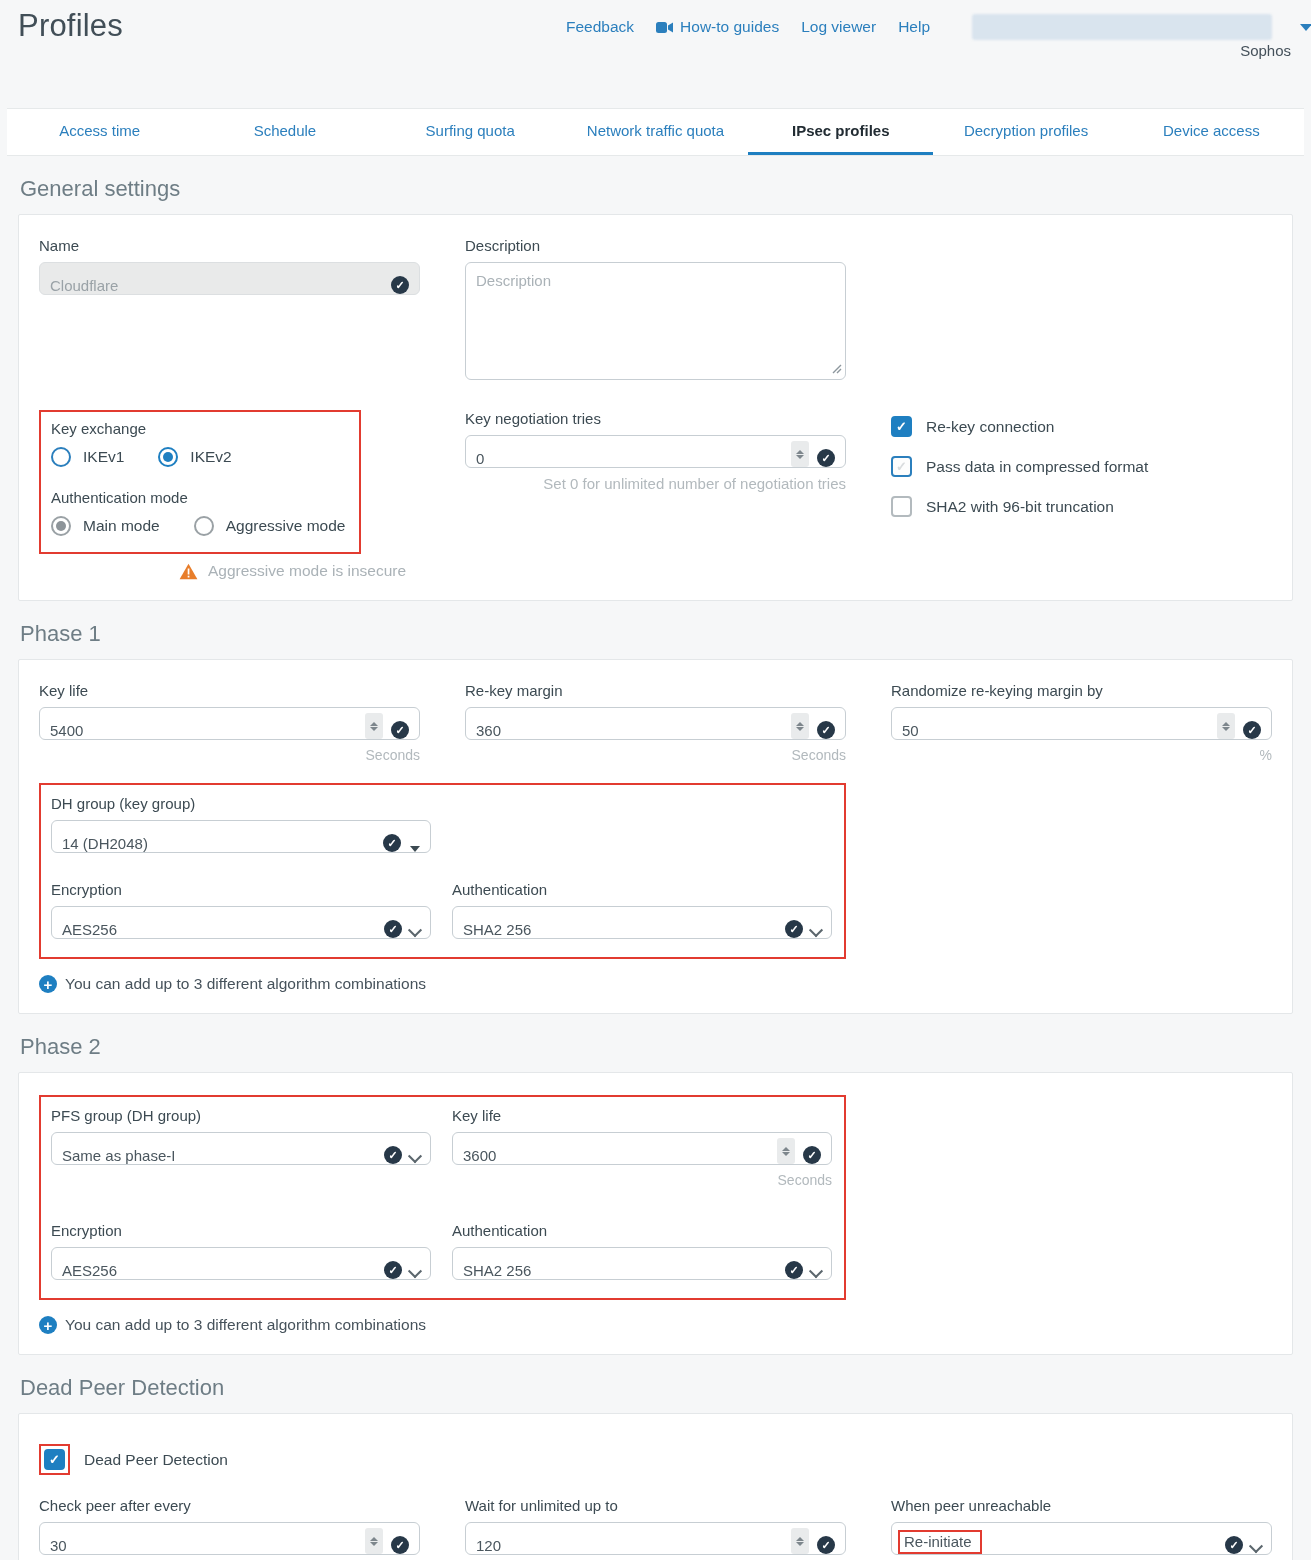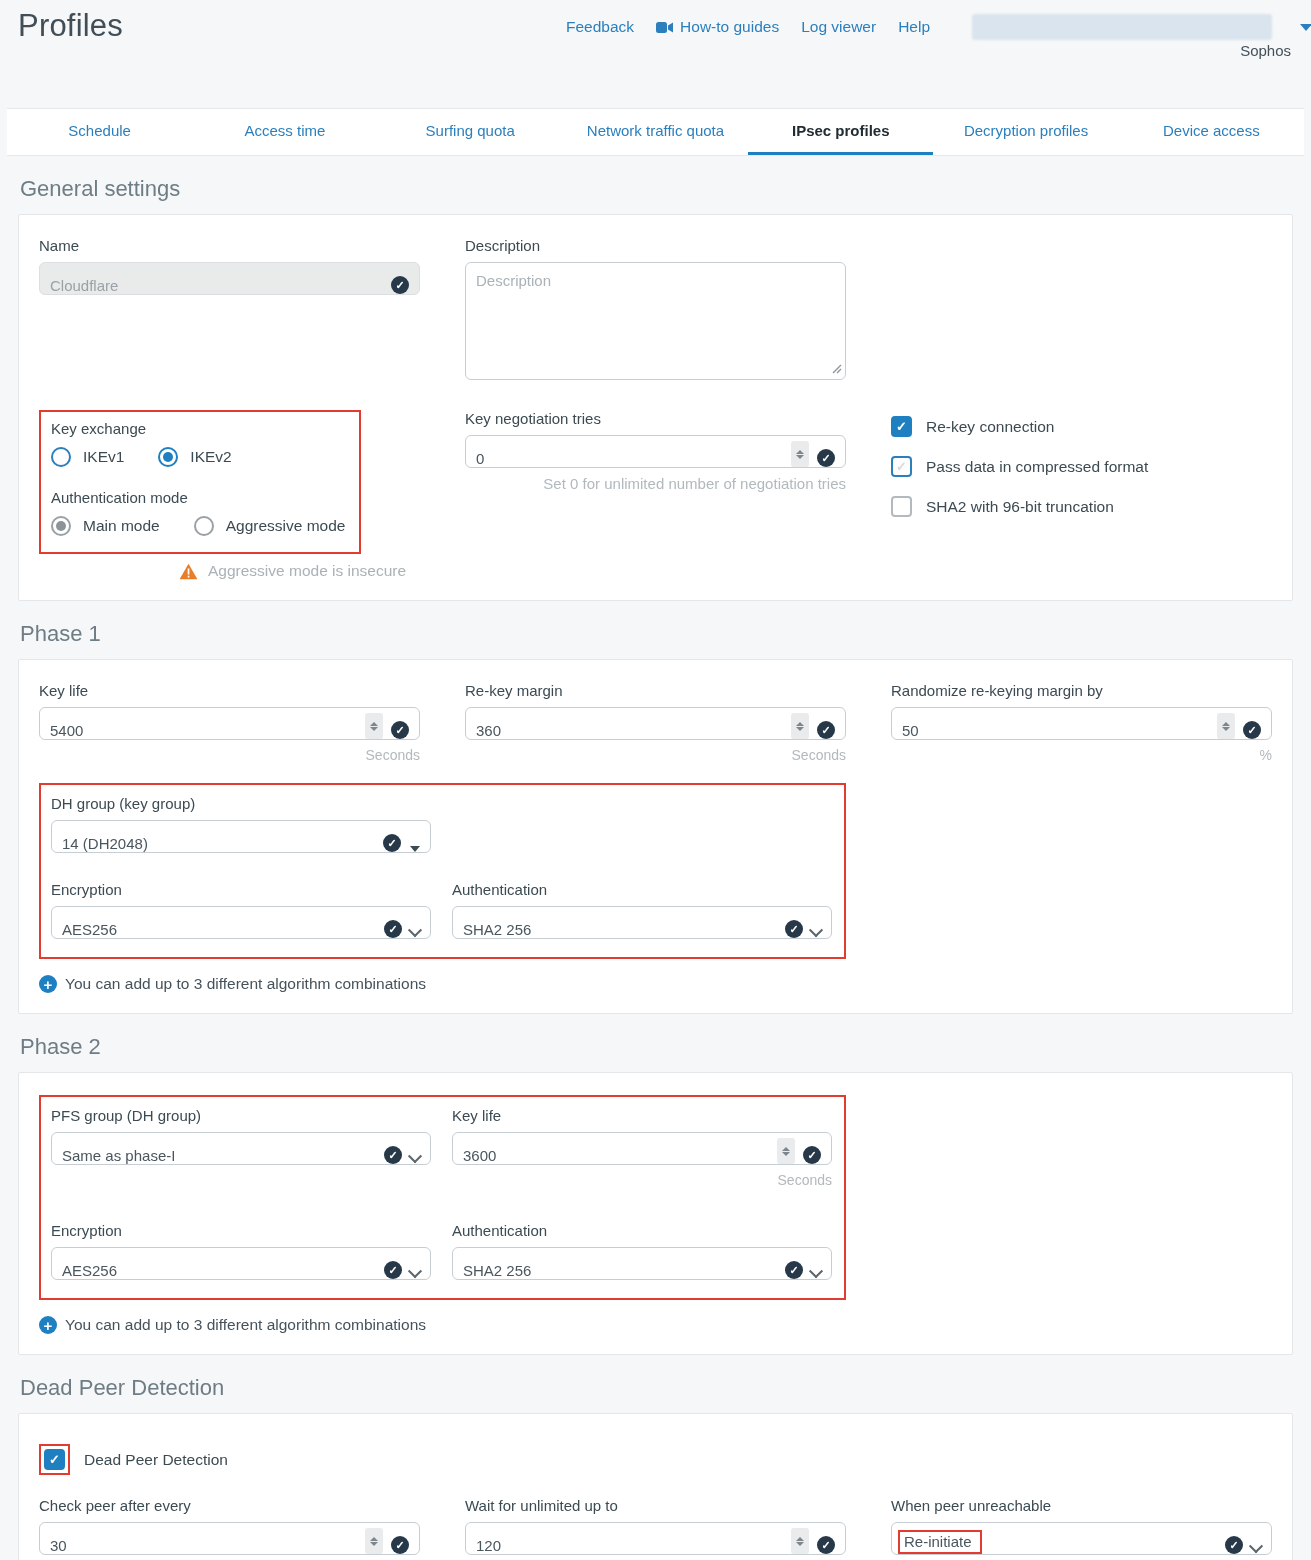--- a/index.html
+++ b/index.html
@@ -100,22 +100,22 @@
     <a class="hlink">
         <span>Help</span>
       </a>
     <span class="account-pill"></span>
     <span class="caret-blue"></span>
   </div>
   <div class="brand">Sophos</div>
 </div>
 
 <div class="tabbar">
+  <div class="tab">Access time</div>
   <div class="tab">Schedule</div>
-  <div class="tab">Access time</div>
   <div class="tab">Surfing quota</div>
   <div class="tab">Network traffic quota</div>
   <div class="tab active">IPsec profiles</div>
   <div class="tab">Decryption profiles</div>
   <div class="tab">Device access</div>
 </div>
 
 <div class="section-heading">General settings</div>
 <div class="panel">
   <div class="grid3">

